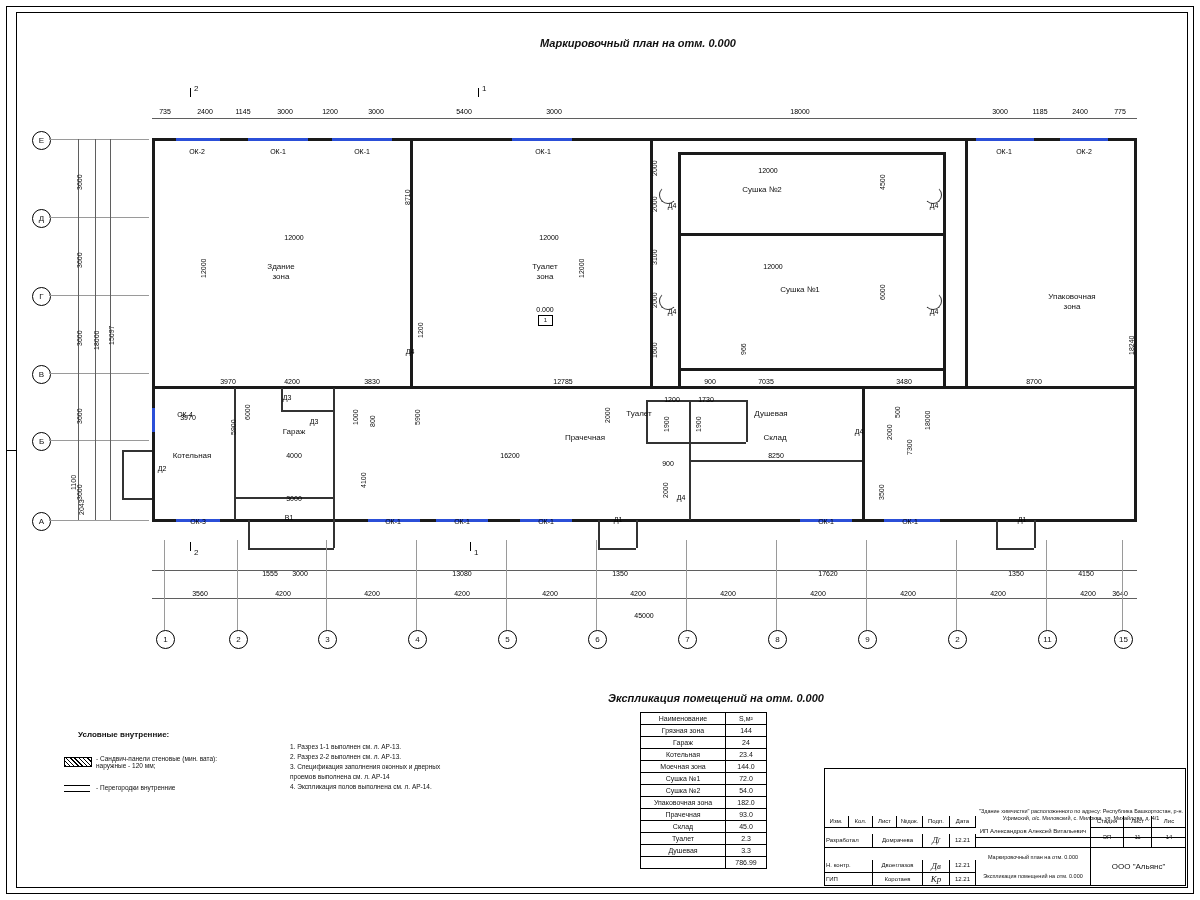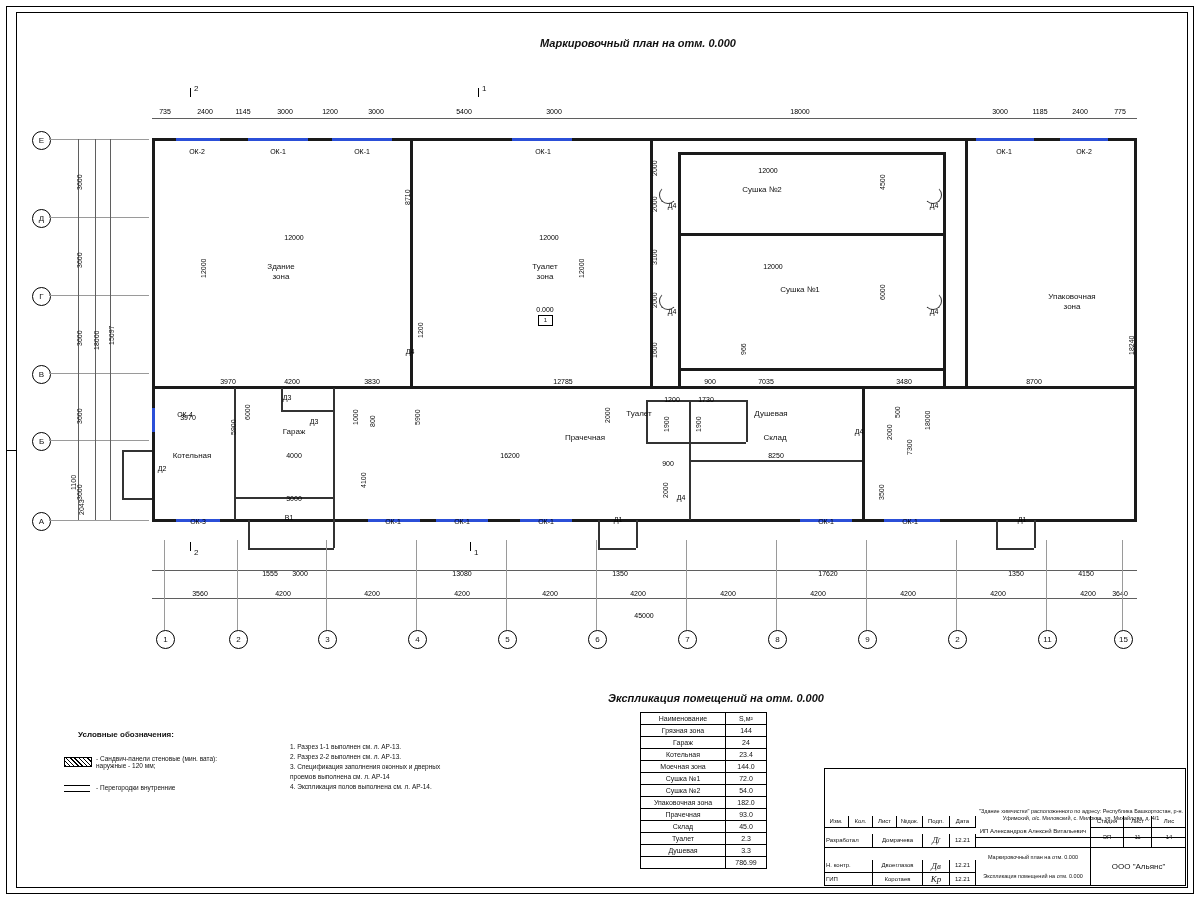--- a/index.html
+++ b/index.html
@@ -380,21 +380,21 @@
           <td class="name">Душевая</td>
           <td class="val">3.3</td>
         </tr>
     <tr>
           <td class="name"></td>
           <td class="val">786.99</td>
         </tr>
   </tbody>
     </table>
 
-  <div class="legend-title" style="left:78px;top:730px;">Условные обозначения:</div>
+  <div class="legend-title" style="left:78px;top:730px;">Условные внутренние:</div>
   <div class="hatch" style="left:64px;top:757px;"></div>
   <div class="legtxt" style="left:96px;top:755px;width:150px;">- Сандвич-панели стеновые (мин. вата):  наружные - 120 мм;</div>
   <div class="legline" style="left:64px;top:785px;"></div>
   <div class="legtxt" style="left:96px;top:784px;">- Перегородки внутренние</div>
 
   <div class="legend-note" style="left:290px;top:742px;">1. Разрез 1-1 выполнен см. л. АР-13.</div>
   <div class="legend-note" style="left:290px;top:752px;">2. Разрез 2-2 выполнен см. л. АР-13.</div>
   <div class="legend-note" style="left:290px;top:762px;">3. Спецификация заполнения оконных и дверных</div>
   <div class="legend-note" style="left:290px;top:772px;">проемов выполнена см. л. АР-14</div>
   <div class="legend-note" style="left:290px;top:782px;">4. Экспликация полов выполнена см. л. АР-14.</div>

